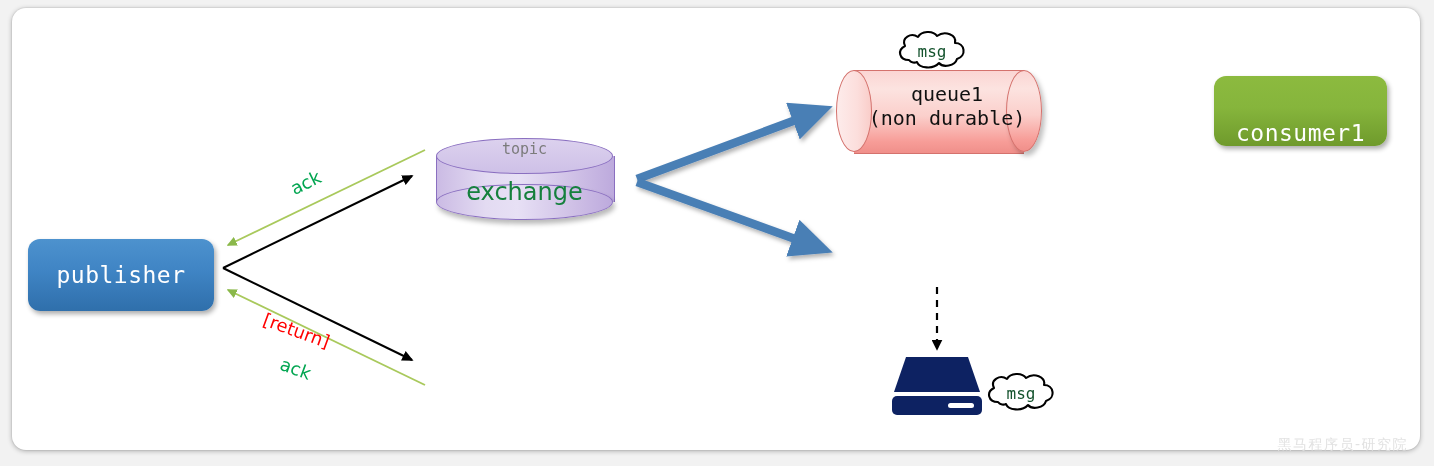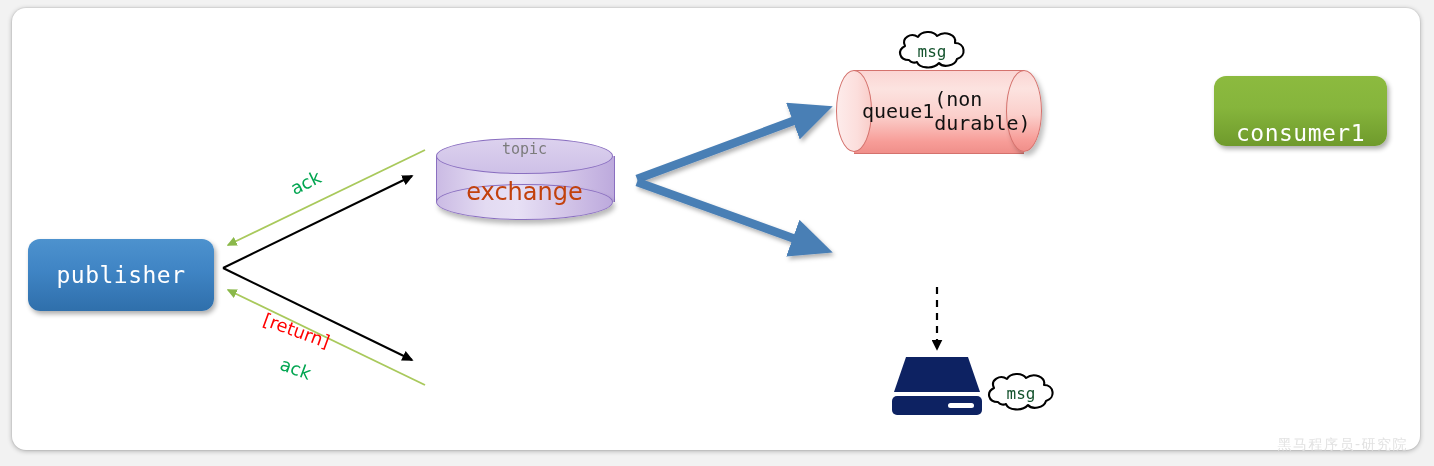--- a/index.html
+++ b/index.html
@@ -108,21 +108,21 @@
     color: #7b7b7b;
     z-index: 4;
   }
   .vcyl .main-label {
     position: absolute;
     left: 0;
     width: 100%;
     text-align: center;
     font-family: "DejaVu Sans", sans-serif;
     font-size: 24px;
-    color: #c2410c;
+    color: #15803d;
     z-index: 4;
   }
 
   
   .hcyl {
     position: absolute;
   }
   .hcyl .body {
     position: absolute;
     left: 18px;
@@ -153,25 +153,25 @@
     height: 100%;
     border-radius: 50%;
     background: linear-gradient(to right, #fdeceb 0%, #fcdedc 60%, #f9cdc9 100%);
     border: 1.2px solid #d4726d;
     box-sizing: border-box;
     z-index: 3;
   }
   .hcyl .q-label {
     position: absolute;
     left: 26px;
-    top: 0;
+    top: 12px;
     width: calc(100% - 36px);
     height: 100%;
     display: flex;
-    flex-direction: row;
+    flex-direction: column;
     align-items: center;
     justify-content: flex-start;
     font-family: "DejaVu Sans Mono", monospace;
     font-size: 20px;
     color: #111111;
     line-height: 1.22;
     z-index: 4;
   }
 
   

